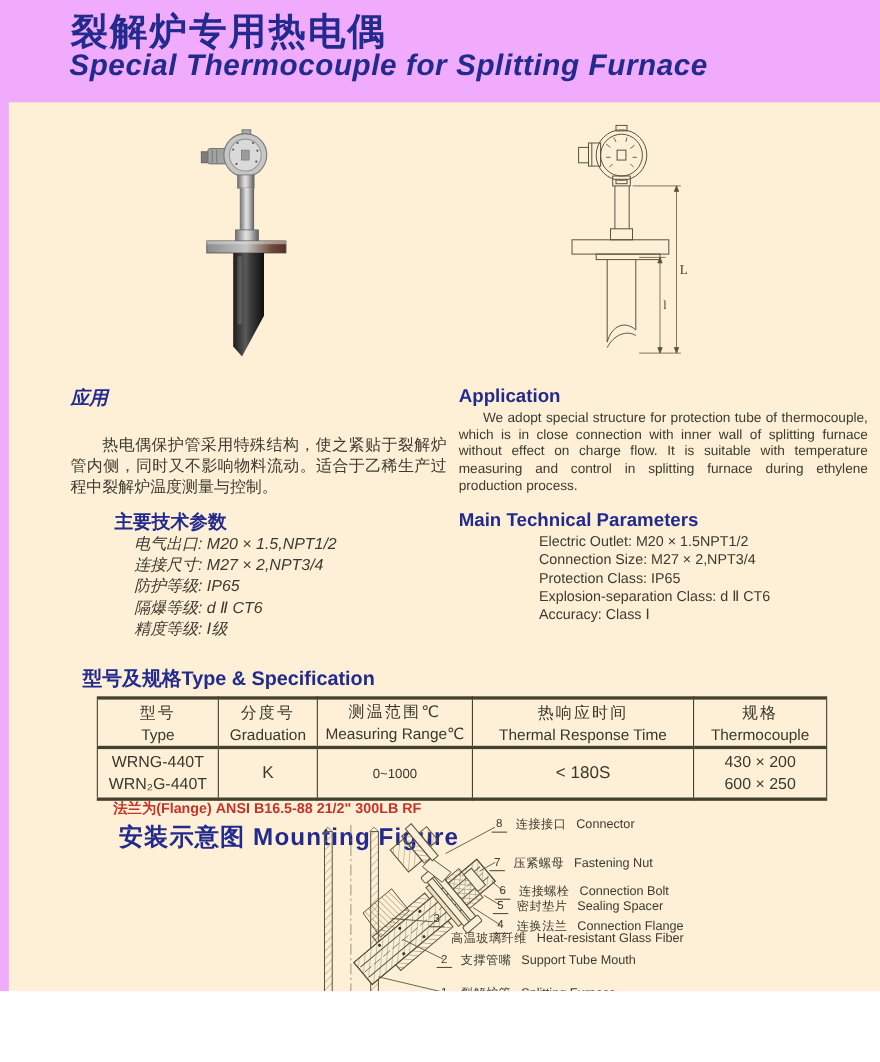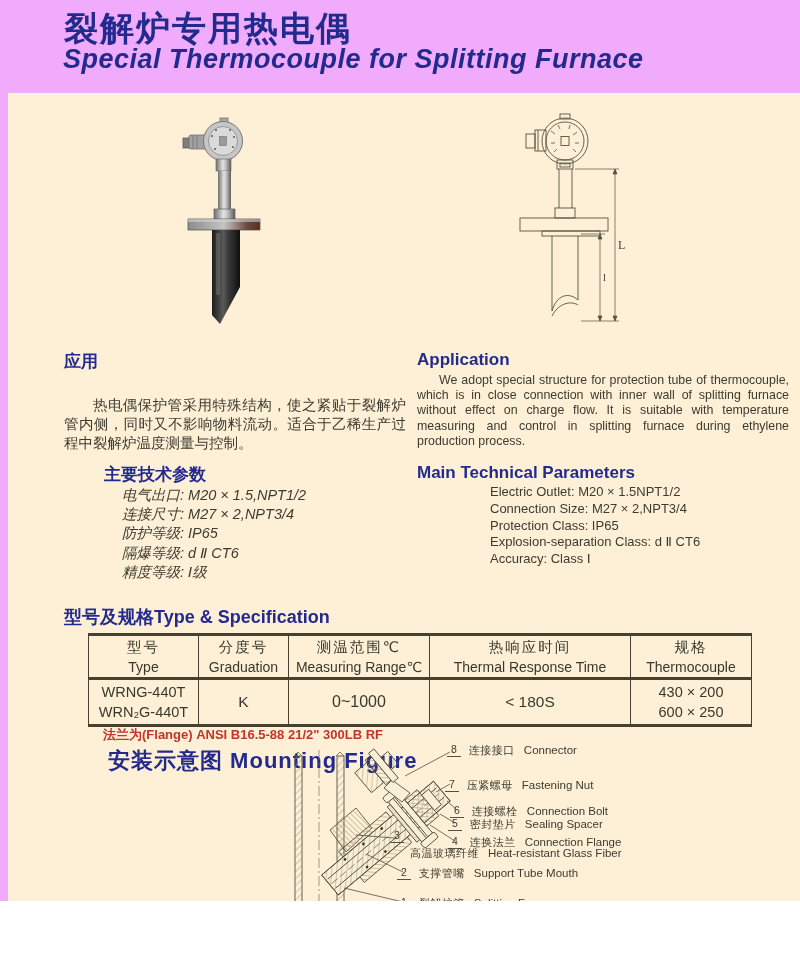--- a/index.html
+++ b/index.html
@@ -177,21 +177,21 @@
       <path d="M127,66 l-2,5 l4,0 z" fill="#55523f"></path>
       <path d="M127,218 l-2,-5 l4,0 z" fill="#55523f"></path>
       <line x1="112" y1="131" x2="112" y2="218"></line>
       <path d="M112,131 l-2,5 l4,0 z" fill="#55523f"></path>
       <path d="M112,218 l-2,-5 l4,0 z" fill="#55523f"></path>
     </g>
     <text x="130" y="146" font-size="12" fill="#44412f" stroke="none">L</text>
     <text x="115" y="178" font-size="11" fill="#44412f" stroke="none">l</text>
   </svg>
 
-  <div class="abs sec-head" style="left:64px; top:350px;">应用</div>
+  <div class="abs sec-head" style="left:64px; top:350px;font-style:italic;">应用</div>
   <div class="abs zh-body">热电偶保护管采用特殊结构，使之紧贴于裂解炉管内侧，同时又不影响物料流动。适合于乙稀生产过程中裂解炉温度测量与控制。</div>
 
   <div class="abs sec-head" style="left:417px; top:350px;">Application</div>
   <div class="abs en-body">We adopt special structure for protection tube of thermocouple, which is in close connection with inner wall of splitting furnace without effect on charge flow. It is suitable with temperature measuring and control in splitting furnace during ethylene production process.</div>
 
   <div class="abs sec-head" style="left:64px; top:463px;margin-left:40px;">主要技术参数</div>
   <div class="abs tech-zh-list">
     <div>电气出口: M20 × 1.5,NPT1/2</div>
     <div>连接尺寸: M27 × 2,NPT3/4</div>
     <div>防护等级: IP65</div>
@@ -201,21 +201,21 @@
 
   <div class="abs sec-head" style="left:417px; top:463px;">Main Technical Parameters</div>
   <div class="abs tech-en-list">
     <div>Electric Outlet: M20 × 1.5NPT1/2</div>
     <div>Connection Size: M27 × 2,NPT3/4</div>
     <div>Protection Class: IP65</div>
     <div>Explosion-separation Class: d Ⅱ CT6</div>
     <div>Accuracy: Class Ⅰ</div>
   </div>
 
-  <div class="abs sec-head-lg" style="left:64px; top:605px;">型号及规格Type &amp; Specification</div>
+  <div class="abs sec-head-lg" style="left:75px; top:605px;">型号及规格Type &amp; Specification</div>
 
   <table class="spec-table">
     <colgroup>
       <col style="width:110px">
         <col style="width:90px">
         <col style="width:141px">
       <col style="width:201px">
         <col style="width:121px">
     </colgroup>
     <thead>
@@ -242,21 +242,21 @@
         </th>
       </tr>
     </thead>
     <tbody>
       <tr>
         <td>
           <div class="cell-line">WRNG-440T</div>
           <div class="cell-line">WRN₂G-440T</div>
         </td>
         <td style="font-size:15.5px">K</td>
-        <td style="font-size:16px">0~1000</td>
+        <td style="font-size:12px">0~1000</td>
         <td style="font-size:15.5px">&lt; 180S</td>
         <td>
           <div class="cell-line">430 × 200</div>
           <div class="cell-line">600 × 250</div>
         </td>
       </tr>
     </tbody>
   </table>
 
   <div class="abs footnote">法兰为(Flange) ANSI B16.5-88 21/2" 300LB RF</div>

